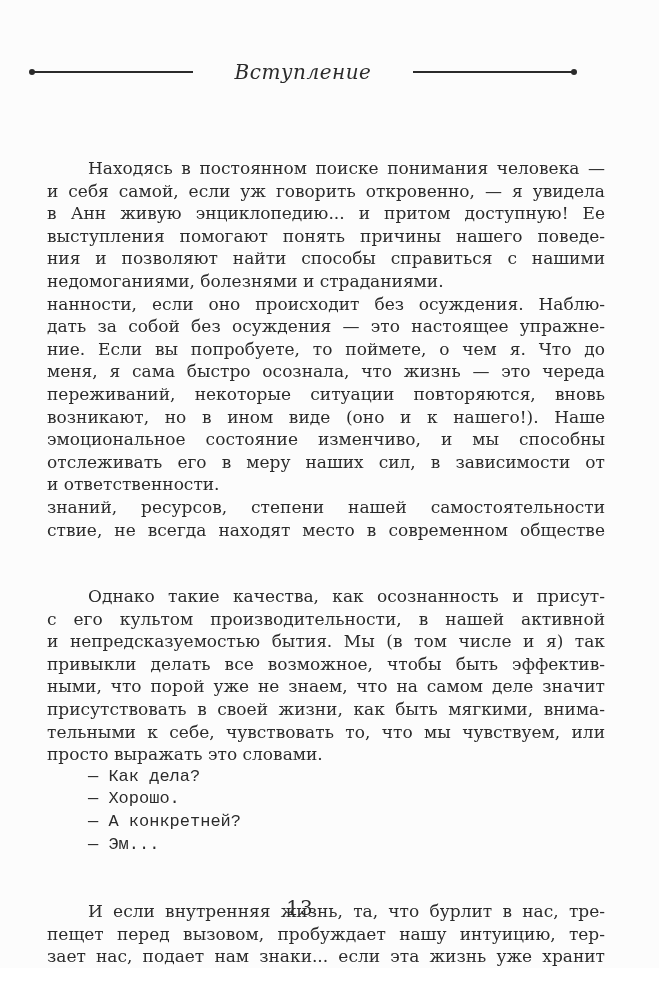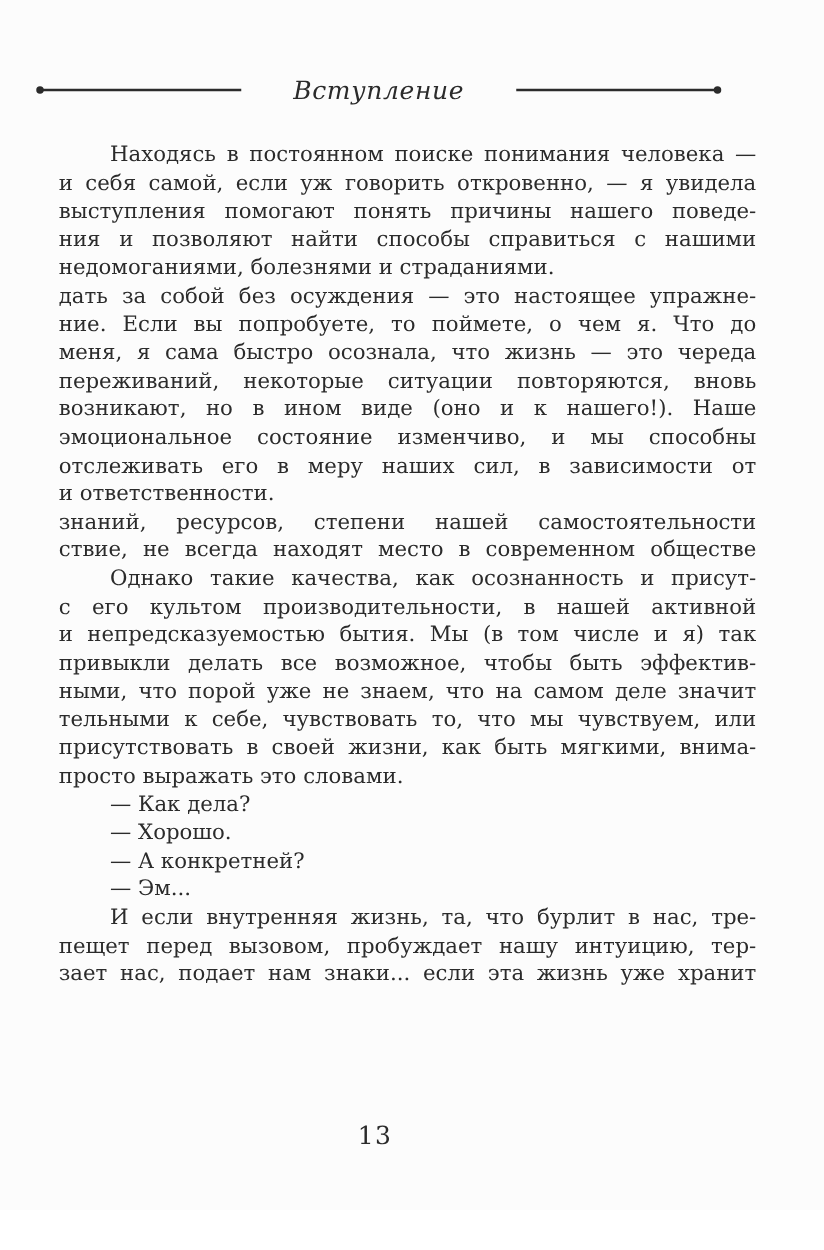--- a/index.html
+++ b/index.html
@@ -64,22 +64,22 @@
   }
   .line {
     height: 22.6px;
     overflow: hidden;
     text-align: left;
   }
   .line.just {
     text-align: justify;
     text-align-last: justify;
   }
-  .line.indent { text-indent: 41px; }
-  .line.dialogue { padding-left: 41px; }
+  .line.indent { text-indent: 41px; margin-top: 44px; }
+  .line.dialogue { padding-left: 41px; font-family: Liberation Mono, monospace; }
 
   
   .page-footer {
     position: absolute;
     top: 896px;
     left: 47px;
     width: 558px;
     text-align: center;
     transform: translateX(-26px);
     font-size: 20px;
@@ -97,40 +97,42 @@
     </span>
     <span class="chapter-title">Вступление</span>
     <span class="rule rule-right">
       <span class="dot"></span>
     </span>
   </header>
 
   <main class="body-text" id="body-text">
       <div class="line indent just">Находясь в постоянном поиске понимания человека —</div>
       <div class="line just">и себя самой, если уж говорить откровенно, — я увидела</div>
+      <div class="line just">в Анн живую энциклопедию... и притом доступную! Ее</div>
       <div class="line just">выступления помогают понять причины нашего поведе-</div>
       <div class="line just">ния и позволяют найти способы справиться с нашими</div>
       <div class="line">недомоганиями, болезнями и страданиями.</div>
+      <div class="line just">нанности, если оно происходит без осуждения. Наблю-</div>
       <div class="line just">дать за собой без осуждения — это настоящее упражне-</div>
       <div class="line just">ние. Если вы попробуете, то поймете, о чем я. Что до</div>
       <div class="line just">меня, я сама быстро осознала, что жизнь — это череда</div>
       <div class="line just">переживаний, некоторые ситуации повторяются, вновь</div>
       <div class="line just">возникают, но в ином виде (оно и к нашего!). Наше</div>
       <div class="line just">эмоциональное состояние изменчиво, и мы способны</div>
       <div class="line just">отслеживать его в меру наших сил, в зависимости от</div>
       <div class="line">и ответственности.</div>
       <div class="line just">знаний, ресурсов, степени нашей самостоятельности</div>
       <div class="line just">ствие, не всегда находят место в современном обществе</div>
       <div class="line indent just">Однако такие качества, как осознанность и присут-</div>
       <div class="line just">с его культом производительности, в нашей активной</div>
       <div class="line just">и непредсказуемостью бытия. Мы (в том числе и я) так</div>
       <div class="line just">привыкли делать все возможное, чтобы быть эффектив-</div>
       <div class="line just">ными, что порой уже не знаем, что на самом деле значит</div>
+      <div class="line just">присутствовать в своей жизни, как быть мягкими, внима-</div>
       <div class="line just">тельными к себе, чувствовать то, что мы чувствуем, или</div>
-      <div class="line just">присутствовать в своей жизни, как быть мягкими, внима-</div>
       <div class="line">просто выражать это словами.</div>
       <div class="line dialogue">— Как дела?</div>
       <div class="line dialogue">— Хорошо.</div>
       <div class="line dialogue">— А конкретней?</div>
       <div class="line dialogue">— Эм...</div>
       <div class="line indent just">И если внутренняя жизнь, та, что бурлит в нас, тре-</div>
       <div class="line just">пещет перед вызовом, пробуждает нашу интуицию, тер-</div>
       <div class="line just">зает нас, подает нам знаки... если эта жизнь уже хранит</div>
     </main>
 

